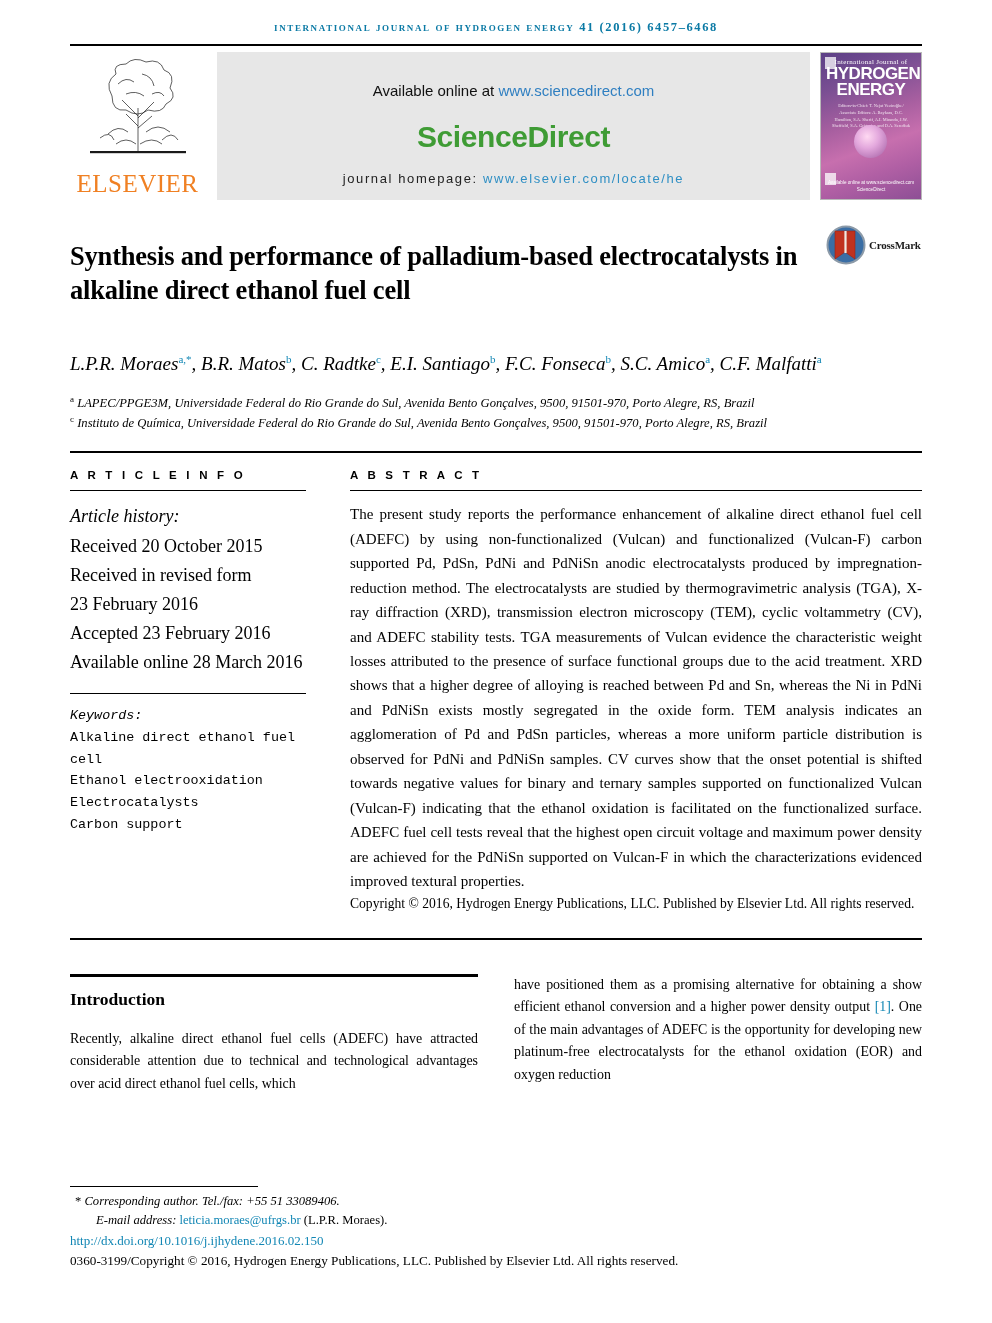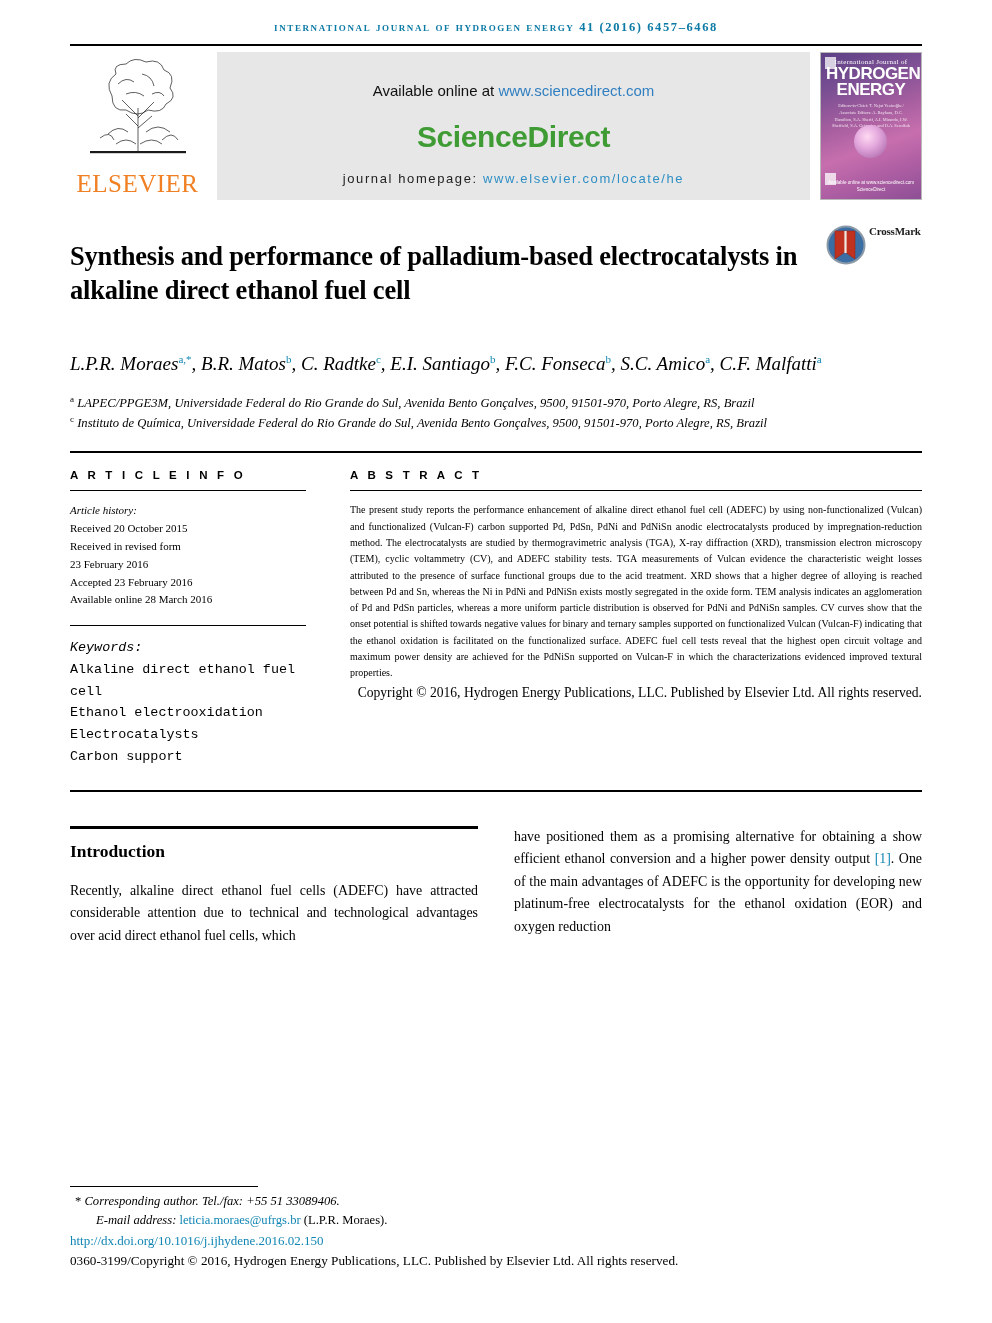--- a/index.html
+++ b/index.html
@@ -181,21 +181,21 @@
     font-weight: bold;
     font-size: 26.5px;
     line-height: 1.28;
     letter-spacing: -0.2px;
     padding-right: 18px;
   }
   .crossmark {
     flex: 0 0 auto;
     width: 96px;
     display: flex;
-    align-items: flex-start;
+    align-items: center;
     gap: 3px;
     padding-top: 3px;
   }
   .cm-mark { width: 40px; height: 40px; }
   .cm-text {
     font-family: "Liberation Serif", serif;
     font-weight: bold;
     font-size: 11px;
     color: #1b1b1b;
     letter-spacing: -0.2px;
@@ -244,47 +244,47 @@
     letter-spacing: 3.2px;
     color: #000;
   }
   .sec-rule {
     border-top: 1.6px solid #000;
     margin-top: 9px;
     margin-bottom: 11px;
   }
   .hist {
     font-family: "Liberation Serif", serif;
-    font-size: 11px;
+    font-size: 18px;
     line-height: 1.62;
   }
   .hist .lbl { font-style: italic; }
   .kw-rule {
     border-top: 1.6px solid #000;
     margin-top: 16px;
     margin-bottom: 11px;
   }
   .kw {
     font-family: Liberation Mono, monospace;
     font-size: 13.4px;
     line-height: 1.62;
   }
   .kw .lbl { font-style: italic; }
 
   .abs-body {
     font-family: "Liberation Serif", serif;
-    font-size: 10px;
+    font-size: 15px;
     line-height: 1.63;
     text-align: justify;
   }
   .abs-copy {
     font-family: "Liberation Serif", serif;
     font-size: 13.6px;
     line-height: 1.63;
-    text-align: right;
+    text-align: left;
     margin-top: 0;
   }
 
   .rule-bottom {
     border-top: 2px solid #000;
     margin-top: 22px;
   }
 
   
   .intro-cols {

